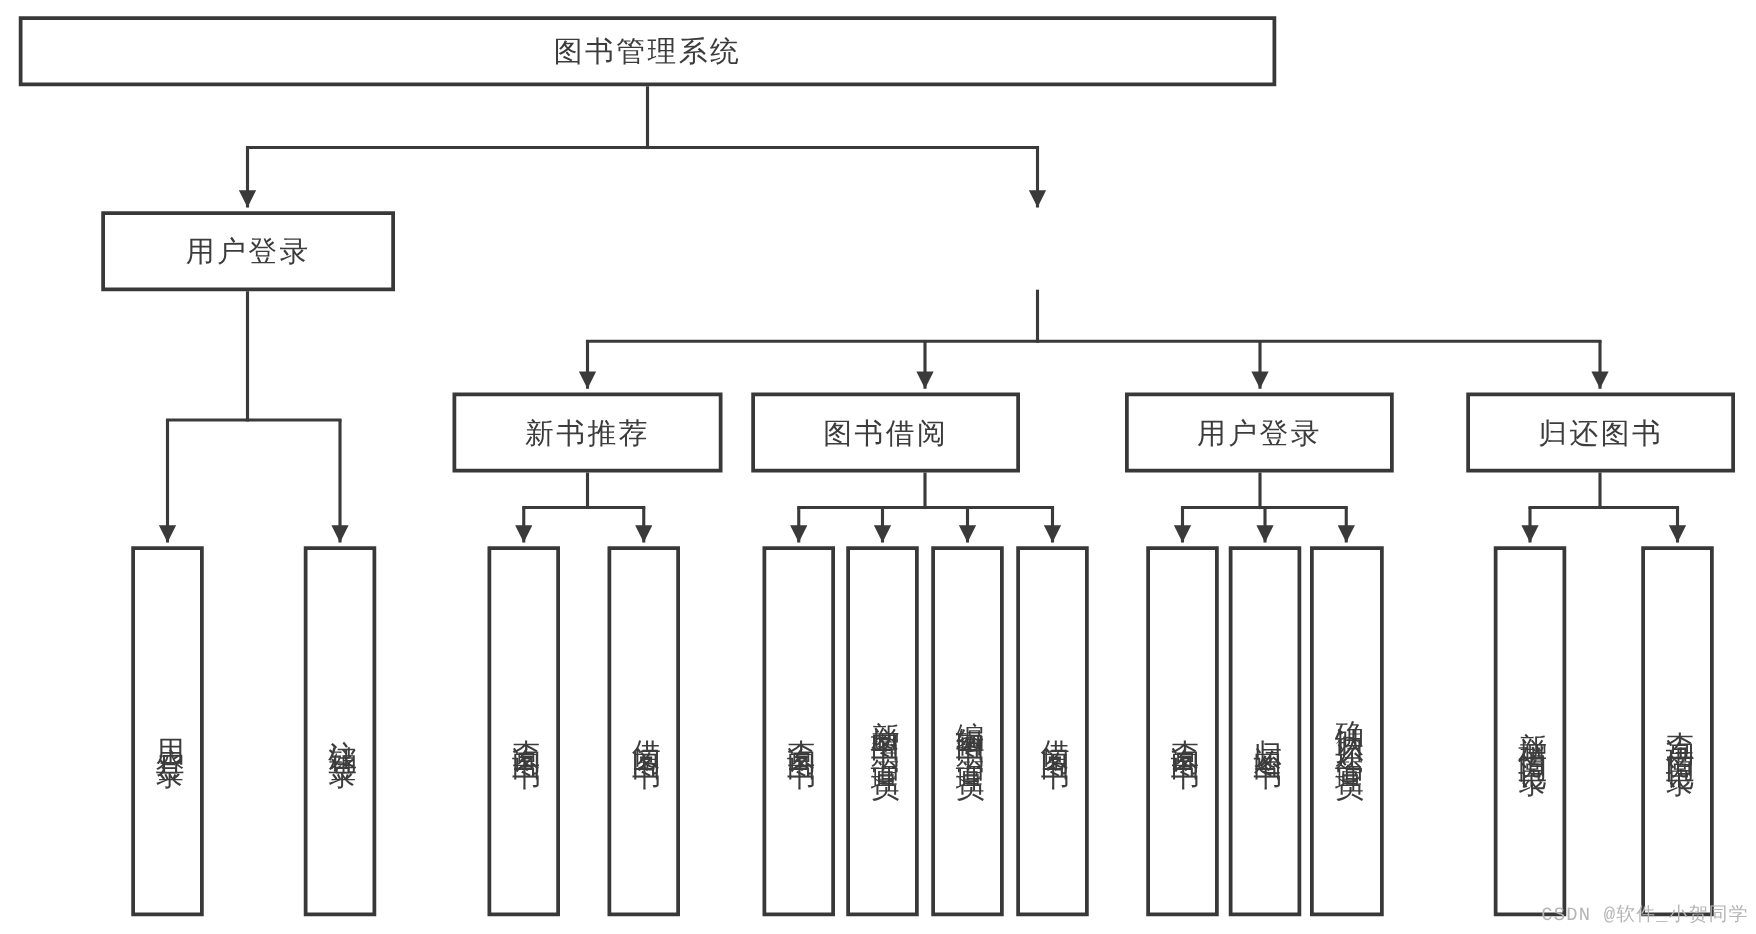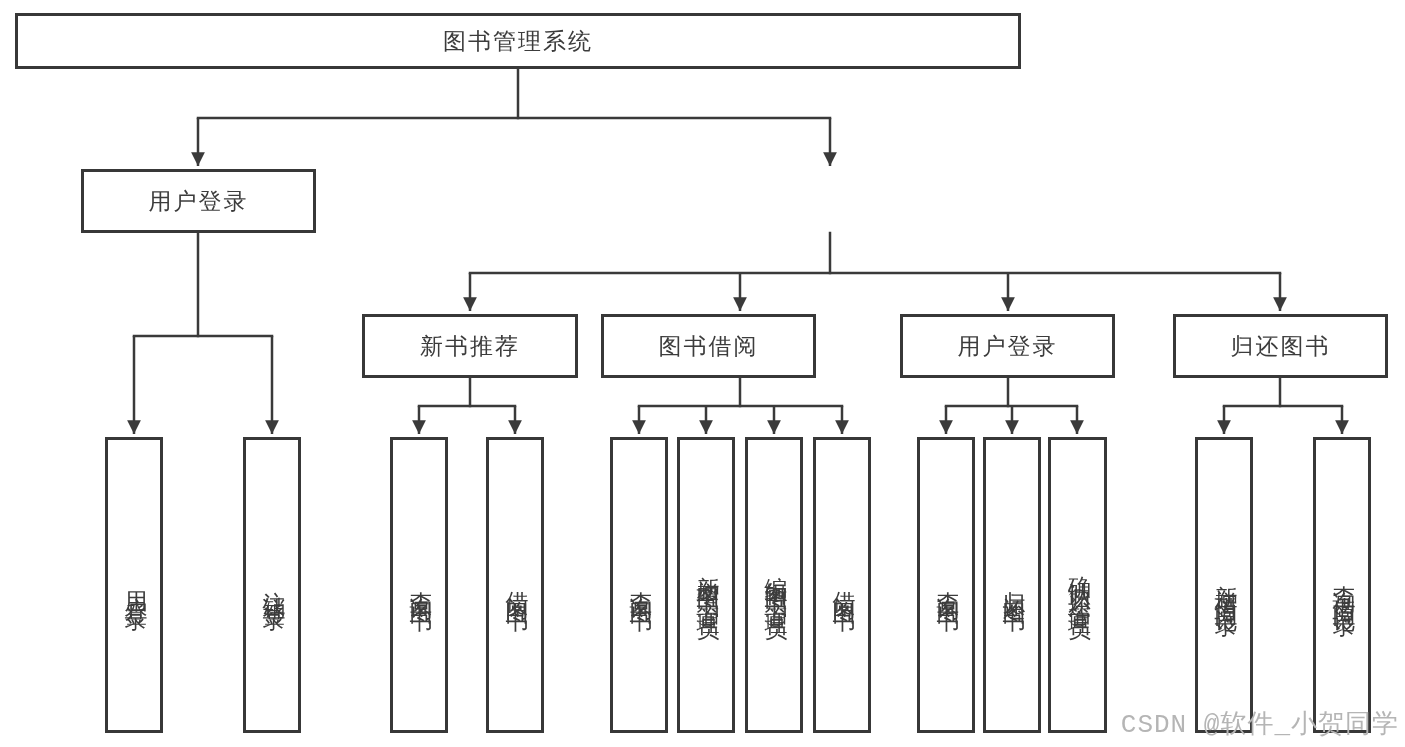--- a/index.html
+++ b/index.html
@@ -25,21 +25,21 @@
     color:var(--text-color);font-size:23px;letter-spacing:2px;
     z-index:2;white-space:nowrap;
   }
   .node .lbl{display:block;}
   .leaf .lbl{
     writing-mode:vertical-rl;text-orientation:mixed;
     letter-spacing:6px;font-size:23px;line-height:1;white-space:nowrap;
   }
   .watermark{
     position:absolute;right:6px;bottom:6px;z-index:3;
-    color:var(--watermark-color);font-size:26px;letter-spacing:1px;margin-top:12px;
+    color:var(--watermark-color);font-size:15px;letter-spacing:1px;margin-top:12px;
   }
 </style>
 </head>
 <body>
 
 <div class="canvas">
 
   <svg class="connector-layer" viewBox="0 0 1405 747" xmlns="http://www.w3.org/2000/svg">
     <defs>
       <marker id="arrowhead" viewBox="0 0 10 10" refX="10" refY="5" markerWidth="8" markerHeight="5.5" orient="auto" markerUnits="strokeWidth">

